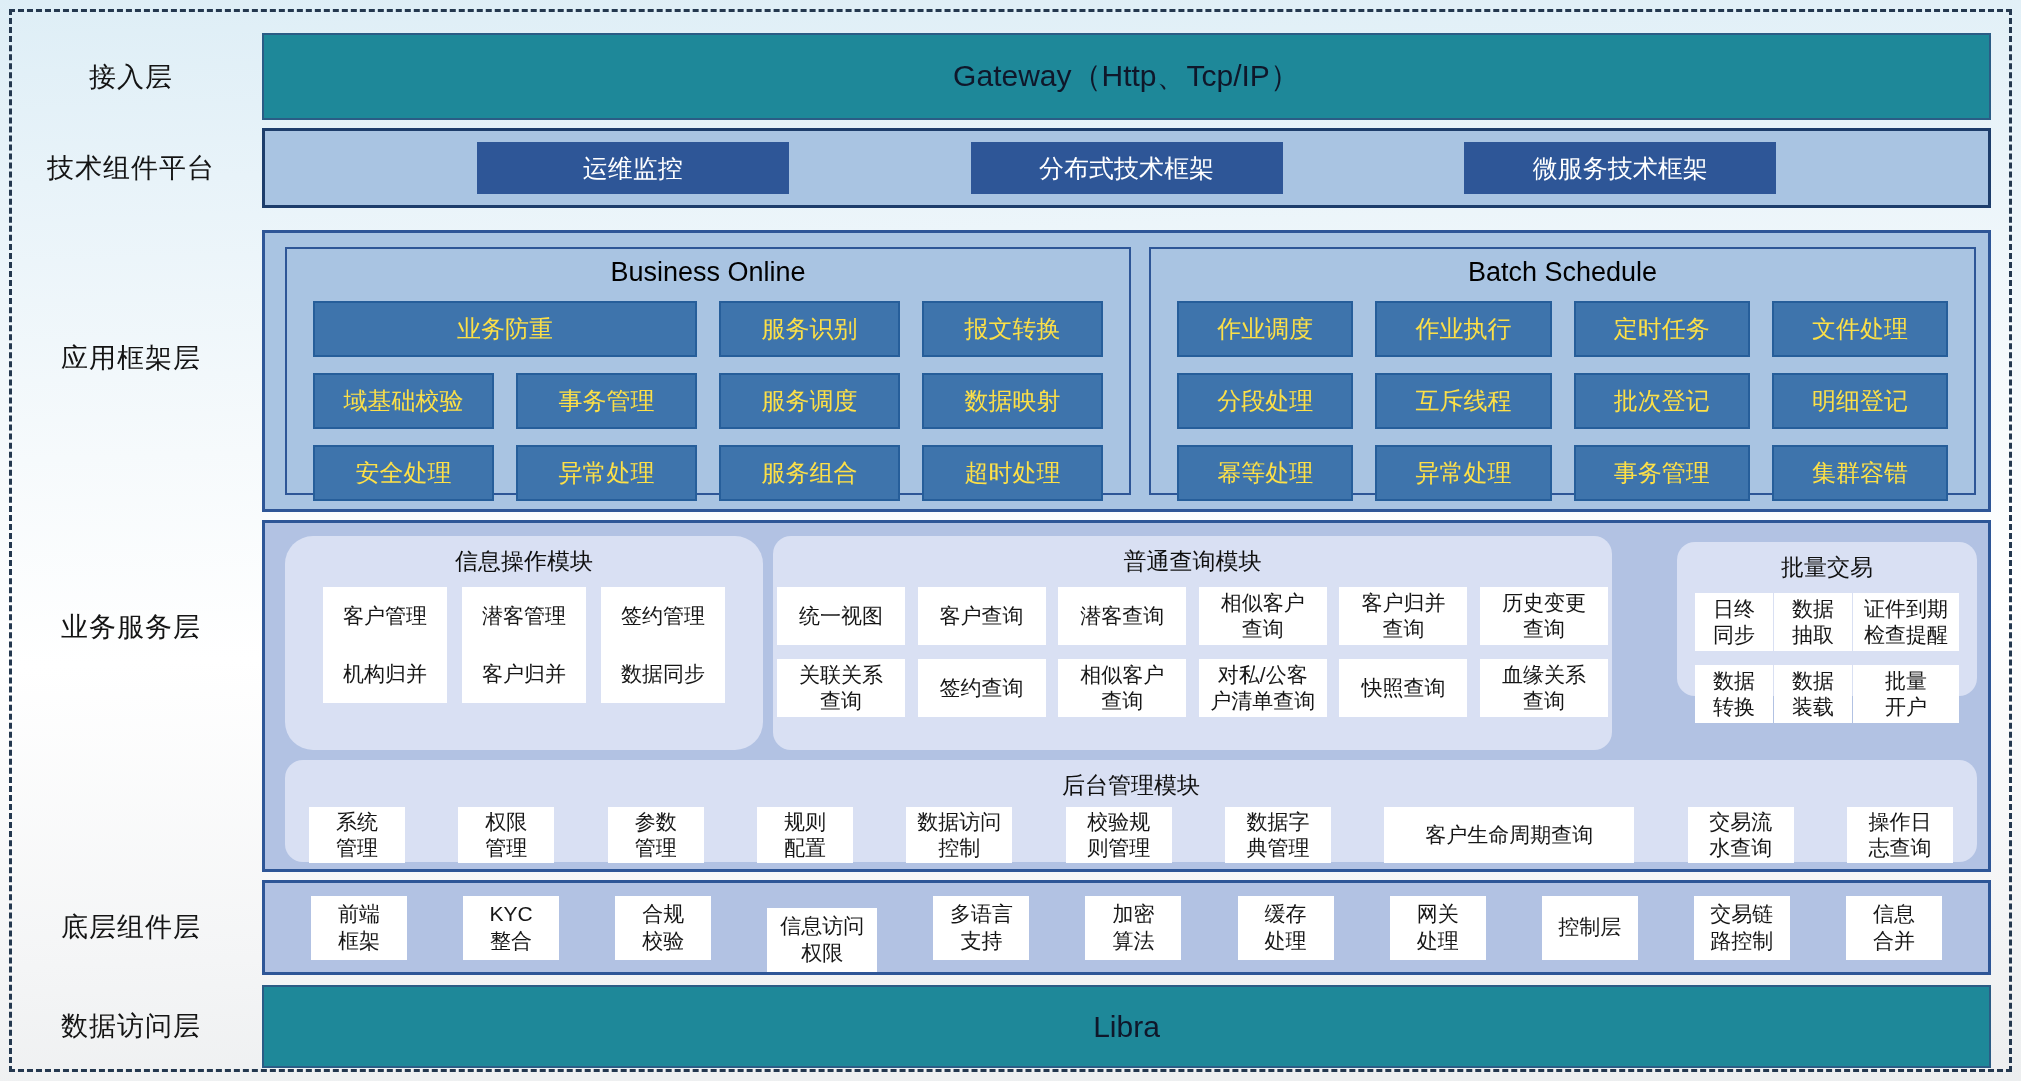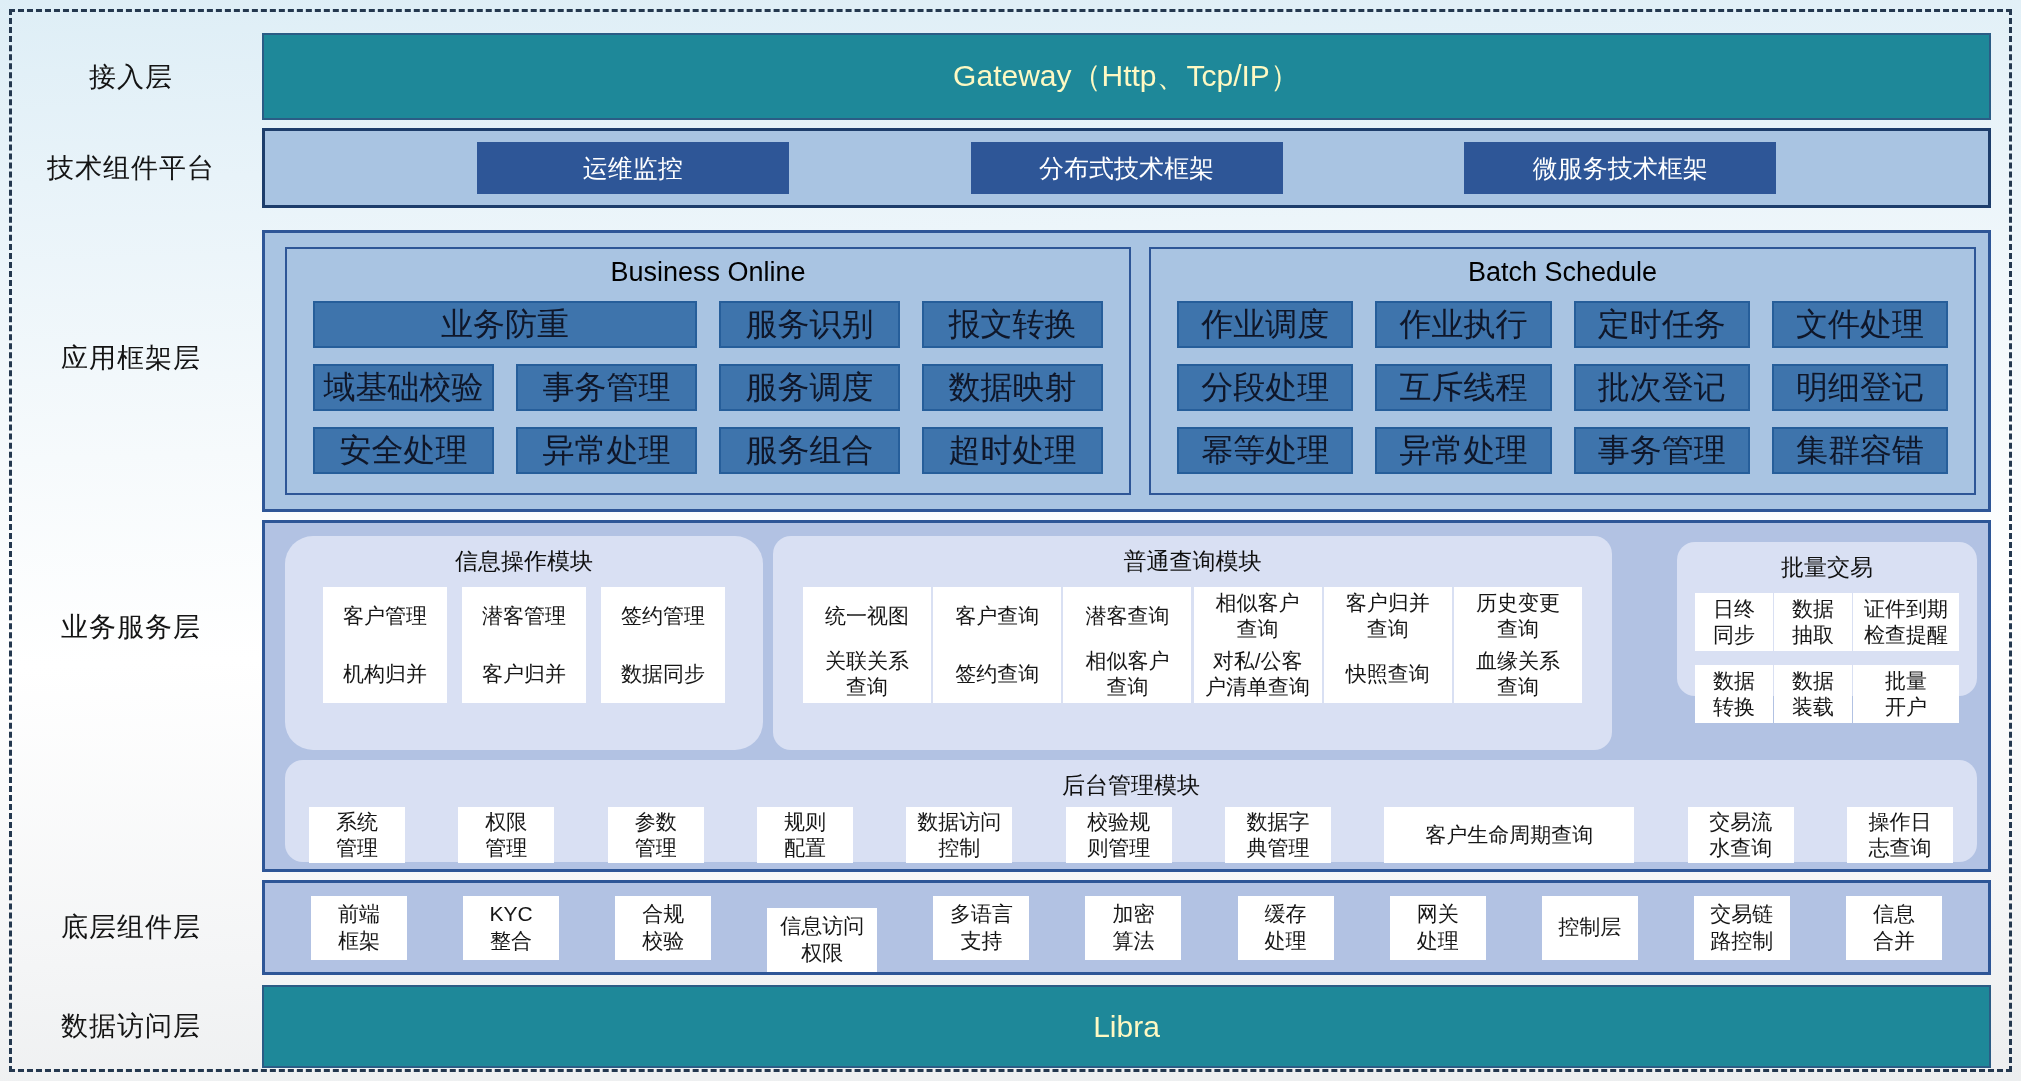--- a/index.html
+++ b/index.html
@@ -12,21 +12,21 @@
   .outer-frame {
     position:absolute; left:9px; top:9px; right:9px; bottom:9px;
     border:3px dashed #24384f; pointer-events:none;
   }
   .layer-label {
     position:absolute; left:6px; width:250px; text-align:center;
     transform:translateY(-50%); font-size:27px; color:#141414; letter-spacing:1px;
   }
   .band { position:absolute; left:262px; width:1729px; }
   .teal-band {
-    background:#1e8899; border:2px solid #2b5c85; color:#fef9c3;
+    background:#1e8899; border:2px solid #2b5c85; color:#0f172a;
     display:flex; align-items:center; justify-content:center; font-size:30px;
   }
   #gateway-band { top:33px; height:87px; }
   #libra-band  { top:985px; height:83px; }
 
   #tech-band {
     top:128px; height:80px; background:#a9c4e2; border:3px solid #1d3d6b;
     display:flex; align-items:center; justify-content:space-evenly; padding:0 30px;
   }
   .tech-btn {
@@ -37,22 +37,22 @@
   #framework-band { top:230px; height:282px; background:#a9c4e2; border:3px solid #2e5697; }
   .fw-panel { position:absolute; top:14px; bottom:14px; border:2px solid #2e5697; }
   #bo-panel { left:20px;  width:846px; }
   #bs-panel { left:884px; width:827px; }
   .fw-title { text-align:center; font-size:27px; color:#000000; margin-top:8px; }
   .fw-grid {
     display:grid; grid-template-columns:repeat(4,1fr);
     gap:16px 22px; margin:13px 26px 0;
   }
   .fw-btn {
-    height:47px; background:#3e74ac; border:2px solid #265e9a; color:#0f172a;
-    font-size:32px; display:flex; align-items:center; justify-content:center;
+    height:56px; background:#3e74ac; border:2px solid #265e9a; color:#fde047;
+    font-size:24px; display:flex; align-items:center; justify-content:center;
   }
   .span2 { grid-column:span 2; }
 
   #services-band { top:520px; height:352px; background:#b2c2e3; border:3px solid #2e5697; }
   .svc-panel { position:absolute; background:#d9e0f3; border-radius:18px; }
   #info-panel  { left:20px;   top:13px;  width:478px;  height:214px;border-radius:28px; }
   #query-panel { left:508px;  top:13px;  width:839px;  height:214px; }
   #bt-panel    { left:1412px; top:19px;  width:300px;  height:154px; }
   #admin-panel { left:20px;   top:237px; width:1692px; height:102px; }
   .svc-title { text-align:center; font-size:23px; color:#101010; padding-top:10px; }
@@ -61,21 +61,21 @@
     display:flex; align-items:center; justify-content:center;
     text-align:center; white-space:pre-line;
   }
   .info-grid {
     display:grid; grid-template-columns:repeat(3,124px); justify-content:space-between;
     padding:10px 38px 0; row-gap:0;
   }
   .info-grid .wbox { height:58px; }
   .query-grid {
     display:grid; grid-template-columns:repeat(6,128px); justify-content:space-between;
-    padding:10px 30px 0; 
+    padding:10px 4px 0; row-gap:14px;
   }
   .query-grid .wbox { height:58px; }
   .bt-grid {
     display:grid; grid-template-columns:78px 78px 106px; justify-content:space-between;
     padding:10px 18px 0; row-gap:14px;
   }
   .bt-grid .wbox { height:58px; }
   .admin-row {
     display:flex; justify-content:space-between; align-items:center;
     padding:6px 24px 0;

